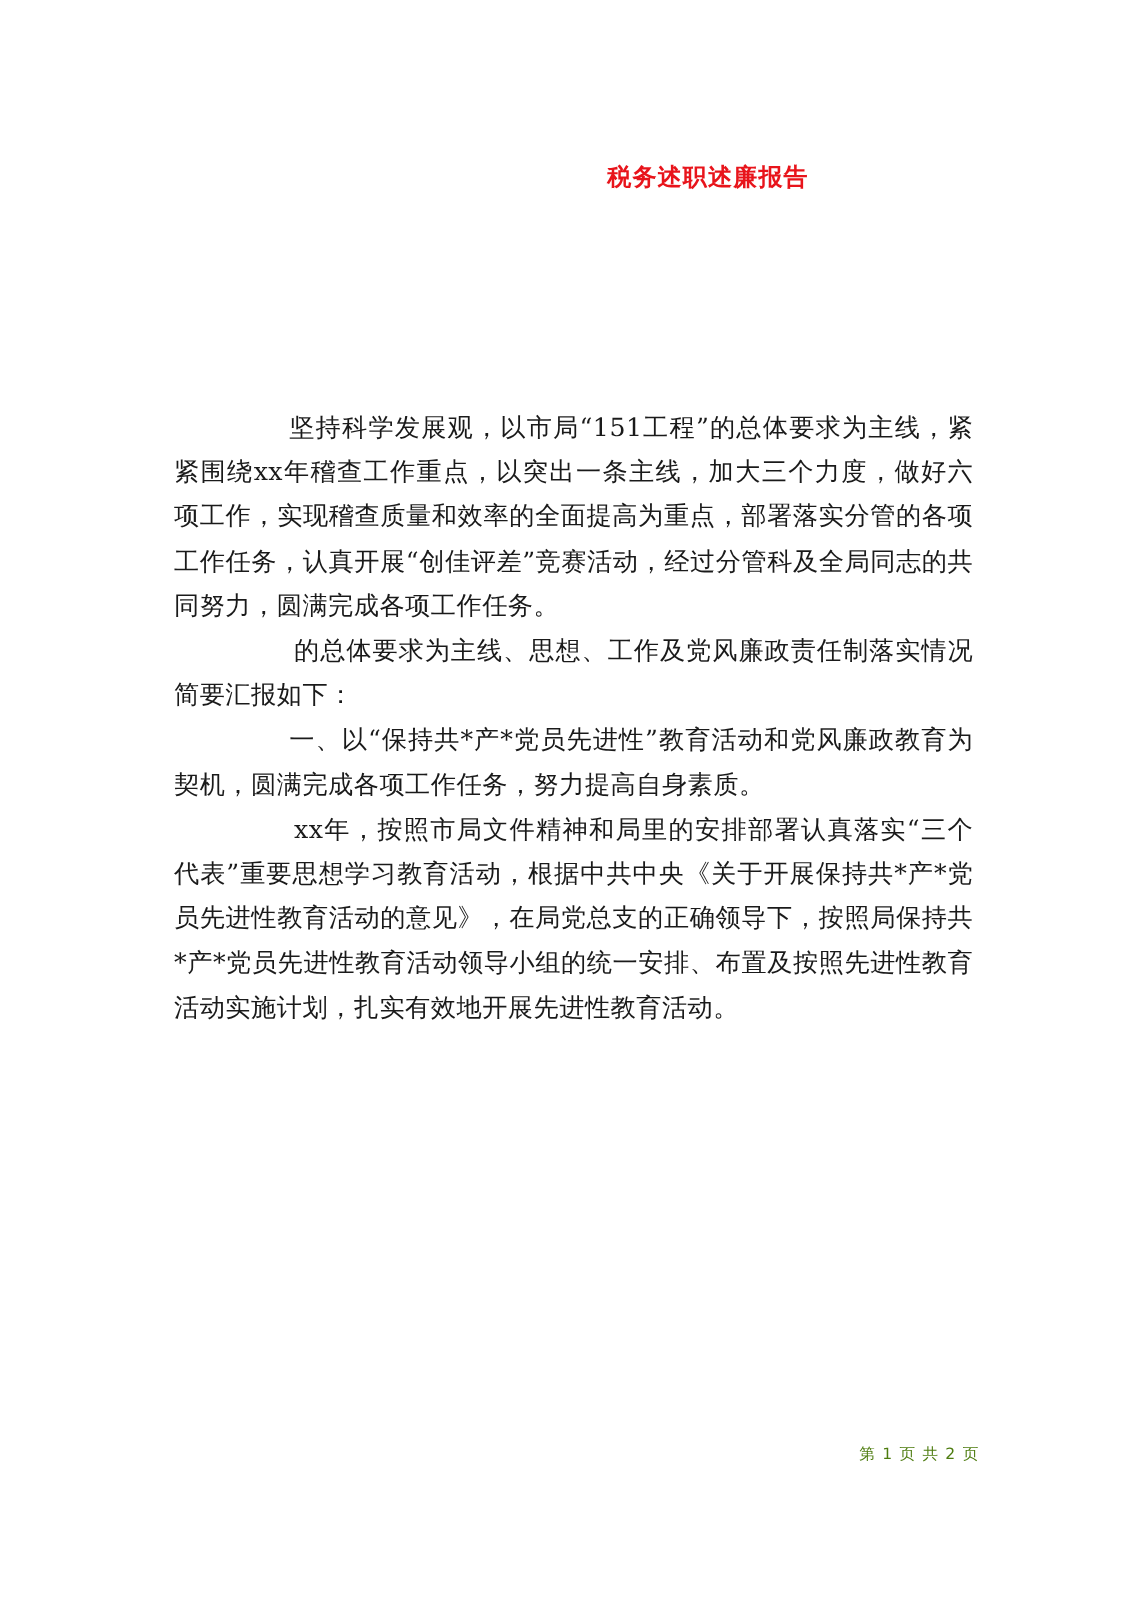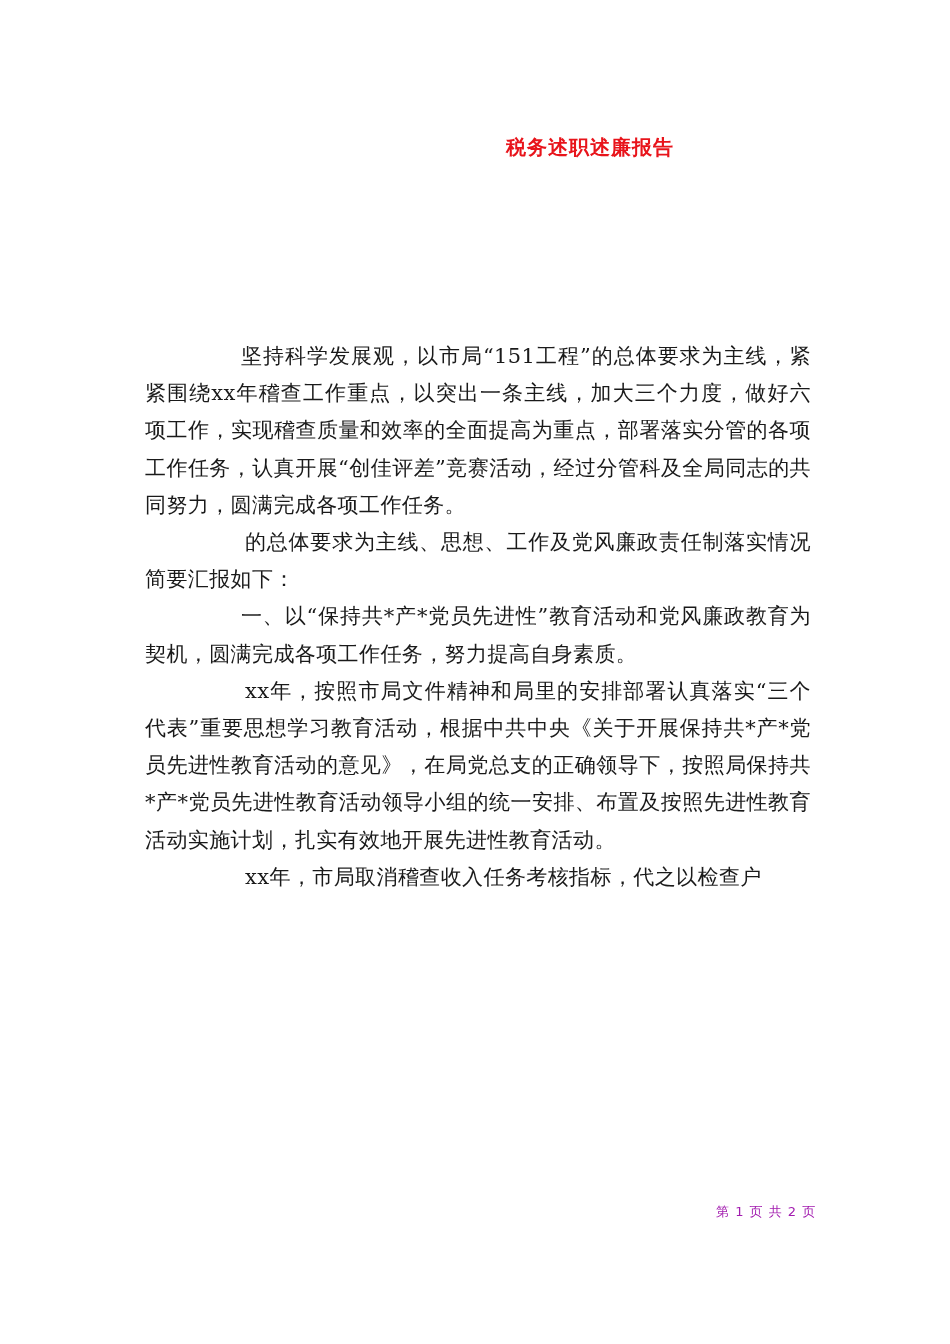--- a/index.html
+++ b/index.html
@@ -6,29 +6,28 @@
   body { width: 950px; height: 1344px; position: relative; overflow: hidden;
          font-family: "DejaVu Serif", "Liberation Serif", serif; color: #1a1a1a; }
   .title { position: absolute; top: 134px; left: 440px; width: 300px; text-align: center;
            font-size: 20px; font-weight: bold; color: #e8141b; letter-spacing: 1px;
            font-family: "DejaVu Sans", "Liberation Sans", sans-serif; }
   .body { position: absolute; top: 322px; left: 145px; width: 666px; margin-top: 16px; }
   .para { margin: 0; font-size: 21px; line-height: 37.2px; text-align: justify;
           text-align-last: left; letter-spacing: 0.4px; }
   .indent { text-indent: 96px; }
   .indent-sm { text-indent: 100px; }
-  .footer { position: absolute; top: 1203px; left: 716px; font-size: 13px; color: #a21caf;
+  .footer { position: absolute; top: 1203px; left: 716px; font-size: 13px; color: #4d7c0f;
             font-family: "DejaVu Sans", "Liberation Sans", sans-serif; letter-spacing: 1px; }
 </style>
 </head>
 <body>
 
 <div class="title">税务述职述廉报告</div>
 
 <div class="body">
   <p class="para indent">坚持科学发展观，以市局“151工程”的总体要求为主线，紧紧围绕xx年稽查工作重点，以突出一条主线，加大三个力度，做好六项工作，实现稽查质量和效率的全面提高为重点，部署落实分管的各项工作任务，认真开展“创佳评差”竞赛活动，经过分管科及全局同志的共同努力，圆满完成各项工作任务。</p>
   <p class="para indent-sm">的总体要求为主线、思想、工作及党风廉政责任制落实情况简要汇报如下：</p>
   <p class="para indent">一、以“保持共*产*党员先进性”教育活动和党风廉政教育为契机，圆满完成各项工作任务，努力提高自身素质。</p>
   <p class="para indent-sm">xx年，按照市局文件精神和局里的安排部署认真落实“三个代表”重要思想学习教育活动，根据中共中央《关于开展保持共*产*党员先进性教育活动的意见》，在局党总支的正确领导下，按照局保持共*产*党员先进性教育活动领导小组的统一安排、布置及按照先进性教育活动实施计划，扎实有效地开展先进性教育活动。</p>
-  <p class="para indent-sm">xx年，市局取消稽查收入任务考核指标，代之以检查户</p>
 </div>
 
 <div class="footer">第 1 页 共 2 页</div>
 
 </body></html>

